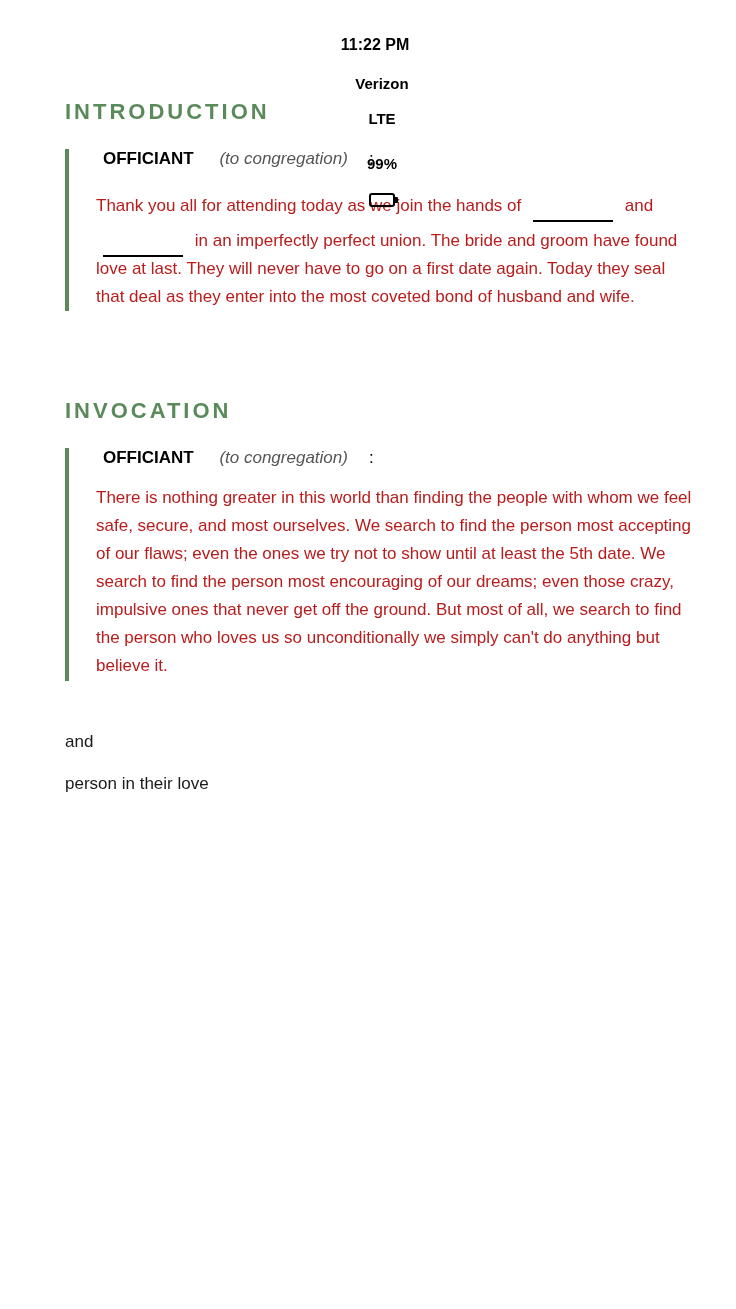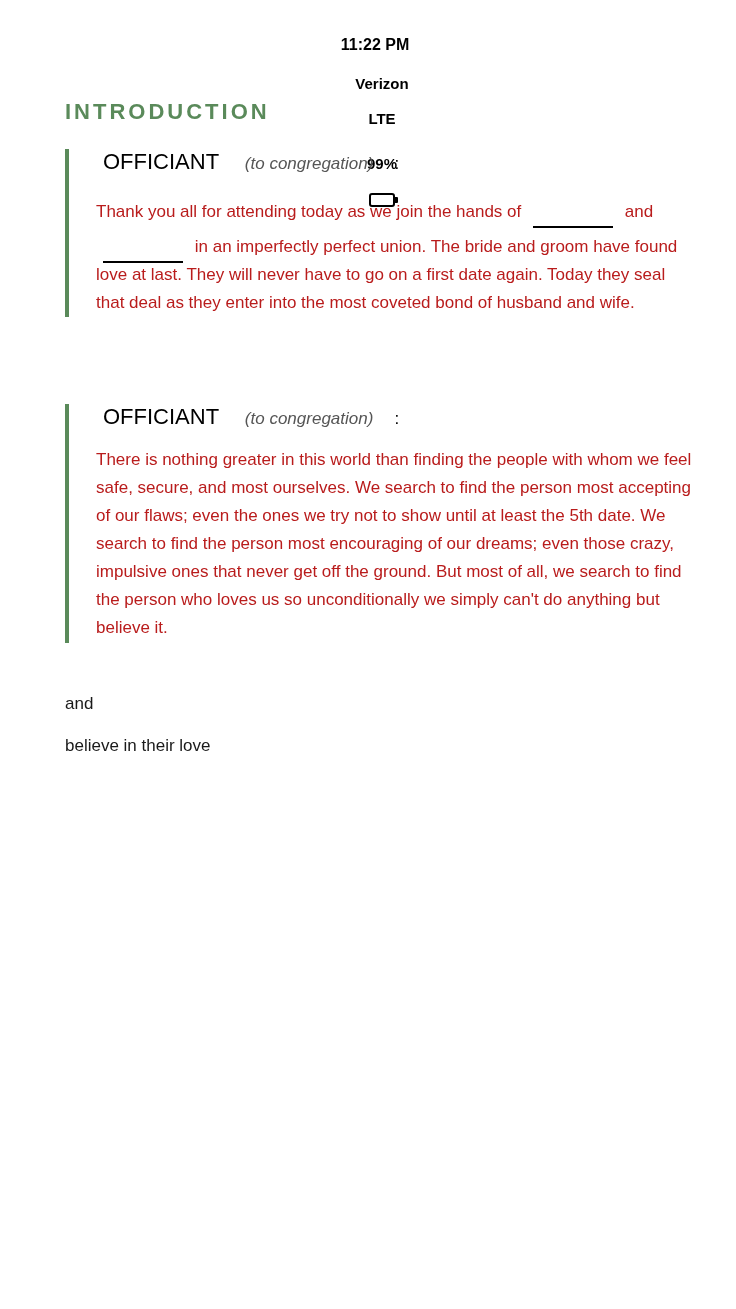--- a/index.html
+++ b/index.html
@@ -134,22 +134,22 @@
     }
 
     
     .speaker-label {
       font-size: 17px;
       margin-bottom: 16px;
       color: #000;
     }
 
     .speaker-name {
-      font-weight: 400;
-      font-size: 22px;
+      font-weight: 700;
+      font-size: 17px;
       color: #000;
     }
 
     .speaker-direction {
       font-style: italic;
       font-weight: 400;
       color: #555;
       font-size: 17px;
     }
 
@@ -225,30 +225,31 @@
       </div>
       <p class="speech-text">
         Thank you all for attending today as we join the hands of <span class="blank-line">&nbsp;</span> and <span class="blank-line">&nbsp;</span> in an imperfectly perfect union. The bride and groom have found love at last. They will never have to go on a first date again. Today they seal that deal as they enter into the most coveted bond of husband and wife.
       </p>
     </div>
   </div>
 
   <div class="section-gap"></div>
 
   <div>
+    <h2 class="section-heading">INVOCATION</h2>
 
     <div class="speech-block">
       <div class="speaker-label">
         <span class="speaker-name">OFFICIANT</span>
         <span class="speaker-direction"> <span>(to congregation)</span></span><span>:</span>
       </div>
       <p class="speech-text">
         There is nothing greater in this world than finding the people with whom we feel safe, secure, and most ourselves. We search to find the person most accepting of our flaws; even the ones we try not to show until at least the 5th date. We search to find the person most encouraging of our dreams; even those crazy, impulsive ones that never get off the ground. But most of all, we search to find the person who loves us so unconditionally we simply can't do anything but believe it.
       </p>
     </div>
   </div>
 
   <div class="partial-row">
     <span class="partial-text">and</span>
-    <span class="partial-text">believe in their love</span>
+    <span class="partial-text">person in their love</span>
   </div>
 
 </div>
 
 </body></html>

